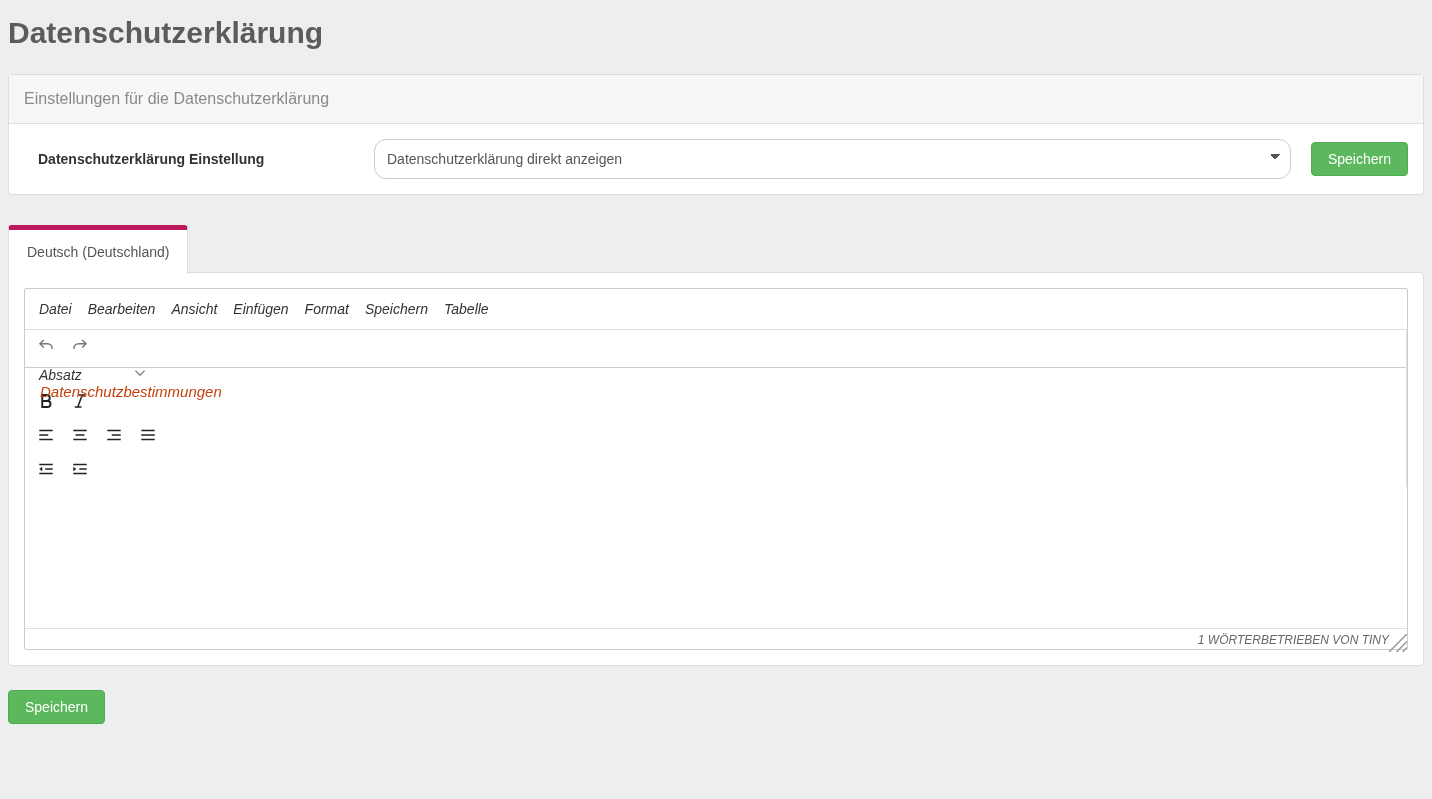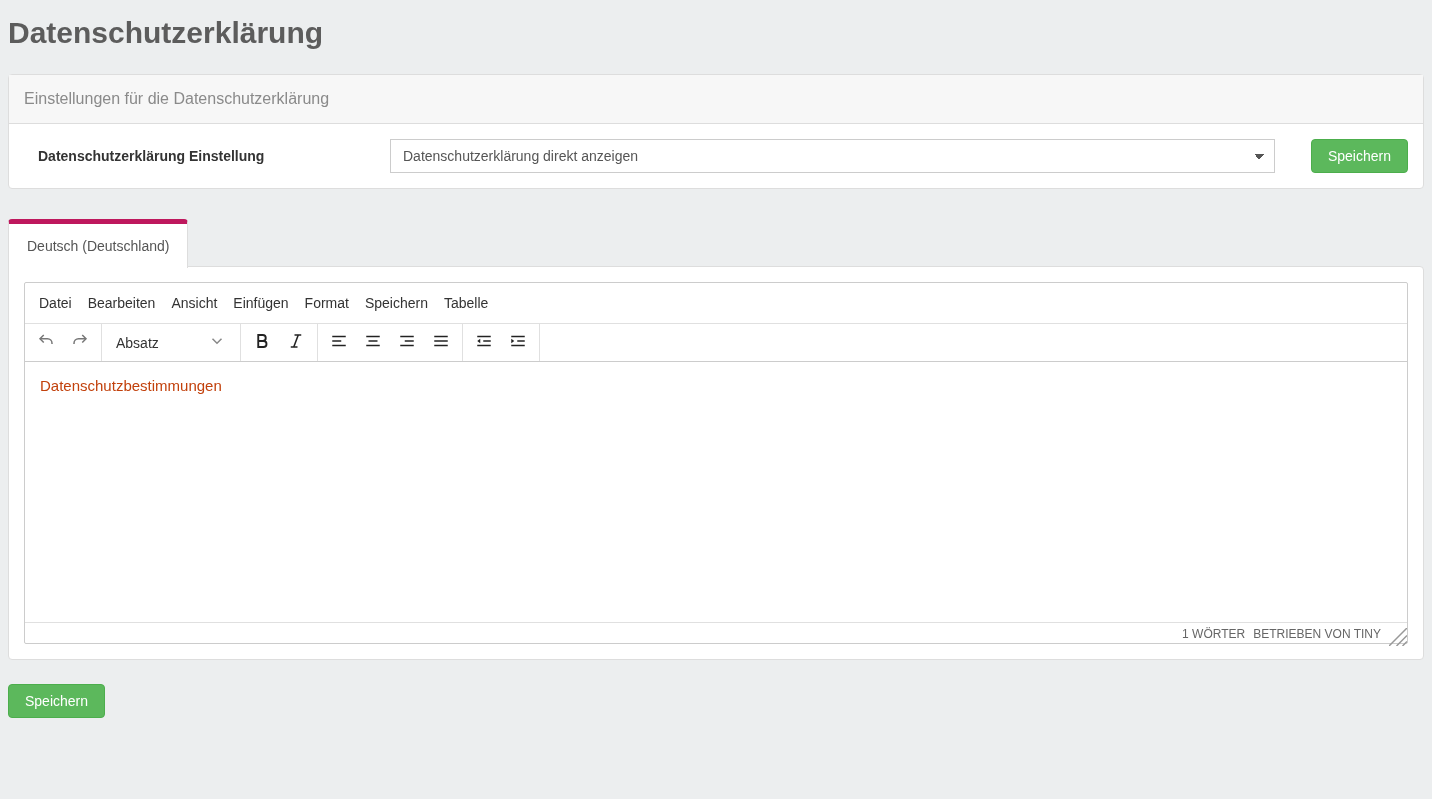--- a/index.html
+++ b/index.html
@@ -28,36 +28,36 @@
     padding: 15px 15px;
     color: #8a8a8a;
     font-size: 16px;
   }
   .panel-body {
     padding: 15px;
   }
   .form-row {
     display: flex;
     align-items: center;
-    gap: 36px;
+    gap: 20px;
     justify-content: space-between;
   }
   .form-label {
     width: 330px;
     font-weight: 700;
     color: #333;
     font-size: 14px;
     padding-left: 14px;
   }
   .form-select {
     flex: 1;
-    height: 34px;
+    height: 40px;
     padding: 6px 24px 6px 12px;
     border: 1px solid #ccc;
-    border-radius: 0;
+    border-radius: 12px;
     background: #fff;
     font-size: 14px;
     color: #555;
     appearance: none;
     background-image: linear-gradient(45deg, transparent 50%, #555 50%), linear-gradient(135deg, #555 50%, transparent 50%);
     background-position: calc(100% - 15px) 14px, calc(100% - 10px) 14px;
     background-size: 5px 5px, 5px 5px;
     background-repeat: no-repeat;
   }
   .btn {
@@ -97,38 +97,40 @@
     margin-bottom: -1px;
   }
   .tab-content {
     padding: 15px;
   }
 
   
   .editor {
     border: 1px solid #ccc;
     border-radius: 2px;
+    font-style: italic;
   }
   .editor-menubar {
     display: flex;
     gap: 0;
     border-bottom: 1px solid #e0e0e0;
     padding: 4px 6px;
   }
   .editor-menu-item {
     padding: 8px 8px;
     font-size: 14px;
     color: #333;
     cursor: pointer;
   }
   .editor-toolbar {
     display: flex;
     align-items: stretch;
     border-bottom: 1px solid #ccc;
     height: 38px;
+    flex-direction: column;
   }
   .tb-group {
     display: flex;
     align-items: center;
     border-right: 1px solid #e0e0e0;
     padding: 0 4px;
   }
   .tb-btn {
     width: 34px;
     height: 34px;
@@ -154,21 +156,20 @@
     min-height: 260px;
     padding: 15px;
     font-size: 15px;
     color: #c2410c;
   }
   .editor-status {
     border-top: 1px solid #e0e0e0;
     display: flex;
     justify-content: flex-end;
     align-items: center;
-    gap: 8px;
     padding: 4px 6px 2px 6px;
     font-size: 12px;
     color: #666;
     position: relative;
   }
   .resize-handle {
     width: 12px; height: 12px;
     position: relative;
   }
   .resize-handle svg { display:block; }

